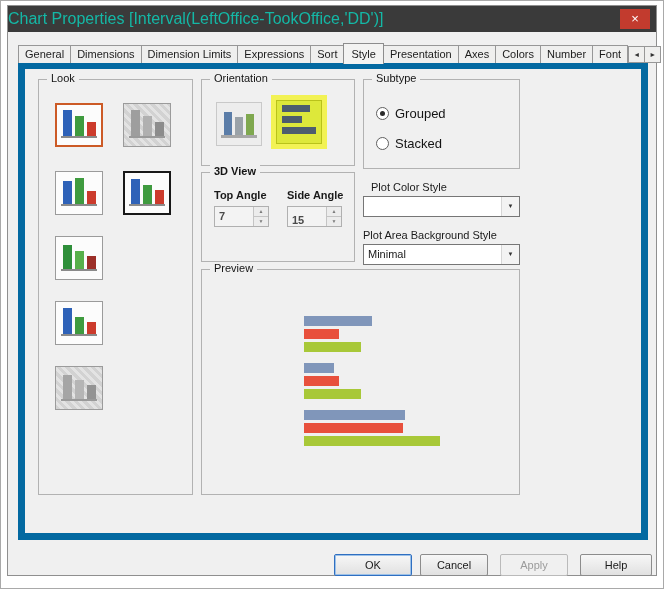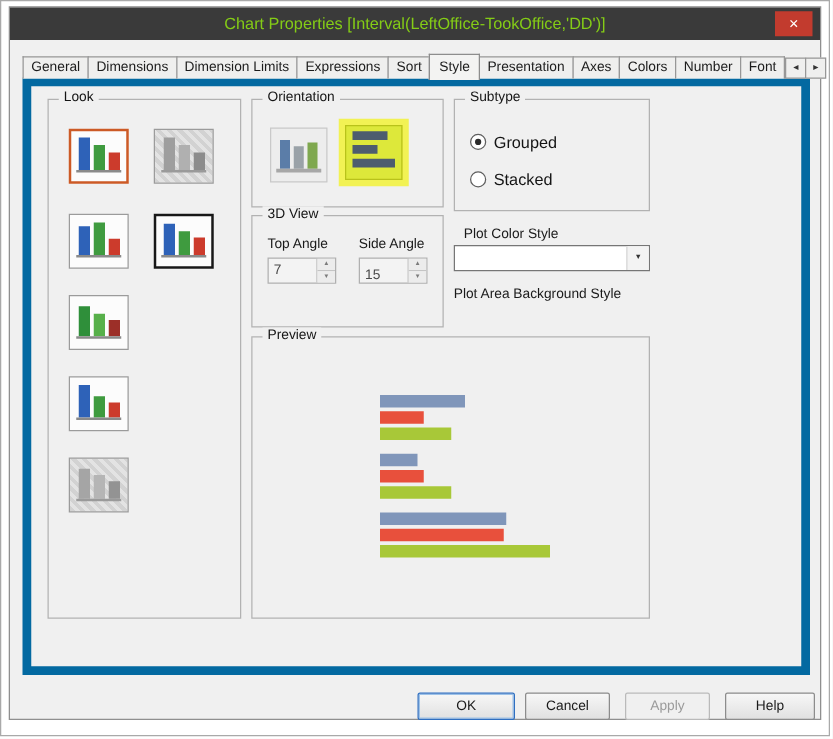--- a/index.html
+++ b/index.html
@@ -1,20 +1,20 @@
 <!DOCTYPE html>
 <html><head>
 <meta charset="utf-8">
 <style>
   * { margin:0; padding:0; box-sizing:border-box; }
   body { background:#fff; font-family:"Liberation Sans", sans-serif; }
   .screenshot { position:relative; width:664px; height:589px; border:1px solid #a9a9a9; background:#fff; overflow:hidden; }
   .dialog { position:absolute; left:6px; top:4px; width:650px; height:571px; background:#f0f0f0; border:1px solid #8f8f8f; }
   .titlebar { position:absolute; left:0; top:0; right:0; height:26px; background:#3a3a3a; }
-  .title-text { color:#84cc16; font-size:13px; text-align:center; line-height:26px; white-space:nowrap; overflow:hidden; }
+  .title-text { color:#14b8a6; font-size:16px; line-height:26px; white-space:nowrap; overflow:hidden; }
   .close-btn { position:absolute; right:6px; top:3px; width:30px; height:20px; background:#c23b2e; color:#fff; font-size:13px; line-height:19px; text-align:center; cursor:pointer; }
 
   .tabstrip { position:absolute; left:10px; top:35px; width:630px; height:22px; display:flex; align-items:flex-end; z-index:2; }
   .tab { font-size:11px; color:#1c1c1c; background:#efefee; border:1px solid #979797; border-bottom:none; padding:2px 6px 3px; white-space:nowrap; cursor:pointer; }
   .tab + .tab { margin-left:-1px; }
   .tab.selected { background:#f3f3f2; padding:4px 7px 4px; position:relative; z-index:3; margin-bottom:-1px; border-color:#8d8d8d; }
   .tab-arrows { margin-left:auto; display:flex; }
   .tab-arrow { width:17px; height:17px; border:1px solid #979797; background:#efefee; font-size:7px; line-height:15px; text-align:center; color:#333; cursor:pointer; }
   .tab-arrow + .tab-arrow { margin-left:-1px; }
 
@@ -165,21 +165,21 @@
         </div>
         <div class="orient-btn selected" style="left:74px; top:20px;">
           <span><svg width="40" height="38" viewBox="0 0 40 38">
                 <rect x="3" y="4" width="28" height="7" fill="#4d5d6e"></rect>
                 <rect x="3" y="15" width="20" height="7" fill="#4d5d6e"></rect>
                 <rect x="3" y="26" width="34" height="7" fill="#4d5d6e"></rect>
               </svg></span>
         </div>
       </div>
 
-      <div class="groupbox" style="left:176px; top:103px; width:154px; height:90px;">
+      <div class="groupbox" style="left:176px; top:103px; width:154px; height:90px;font-weight:bold;">
         <span class="gb-label">3D View</span>
         <span class="field-label" style="left:12px; top:16px;">Top Angle</span>
         <div class="spinner" style="left:12px; top:33px; width:55px;">
           <span class="spin-value">7</span>
           <span class="spin-btns">
             <span class="spin-btn">▲</span>
             <span class="spin-btn">▼</span>
           </span>
         </div>
         <span class="field-label" style="left:85px; top:16px;">Side Angle</span>
@@ -204,20 +204,24 @@
         </div>
       </div>
 
       <span class="field-label" style="left:346px; top:112px;">Plot Color Style</span>
       <div class="combo" style="left:338px; top:127px; width:157px;">
         <span class="combo-value"></span>
         <span class="combo-arrow">▼</span>
       </div>
 
       <span class="field-label" style="left:338px; top:160px;">Plot Area Background Style</span>
+      <div class="combo" style="left:338px; top:175px; width:157px;">
+        <span class="combo-value">Minimal</span>
+        <span class="combo-arrow">▼</span>
+      </div>
 
       <div class="groupbox" style="left:176px; top:200px; width:319px; height:226px;">
         <span class="gb-label">Preview</span>
         <div class="preview-chart">
             <div class="bar-group">
               <div class="bar" style="width: 68px; background: rgb(128, 150, 186);"></div>
               <div class="bar" style="width: 35px; background: rgb(232, 80, 60);"></div>
               <div class="bar" style="width: 57px; background: rgb(168, 200, 56);"></div>
             </div>
             <div class="bar-group">

